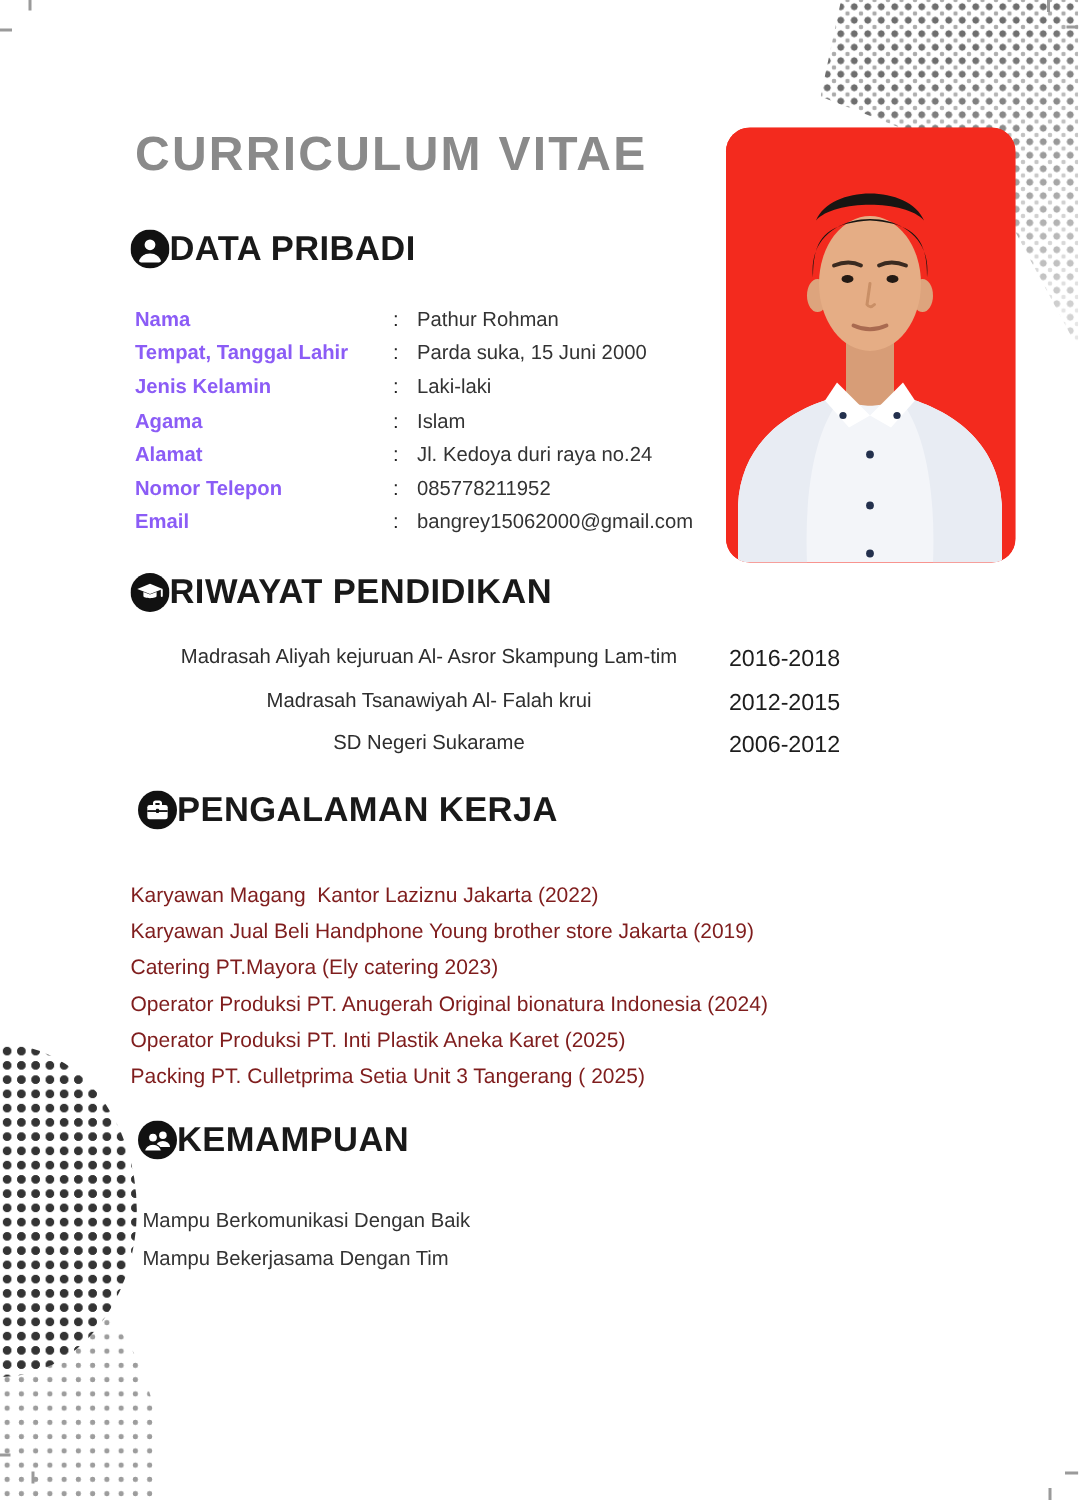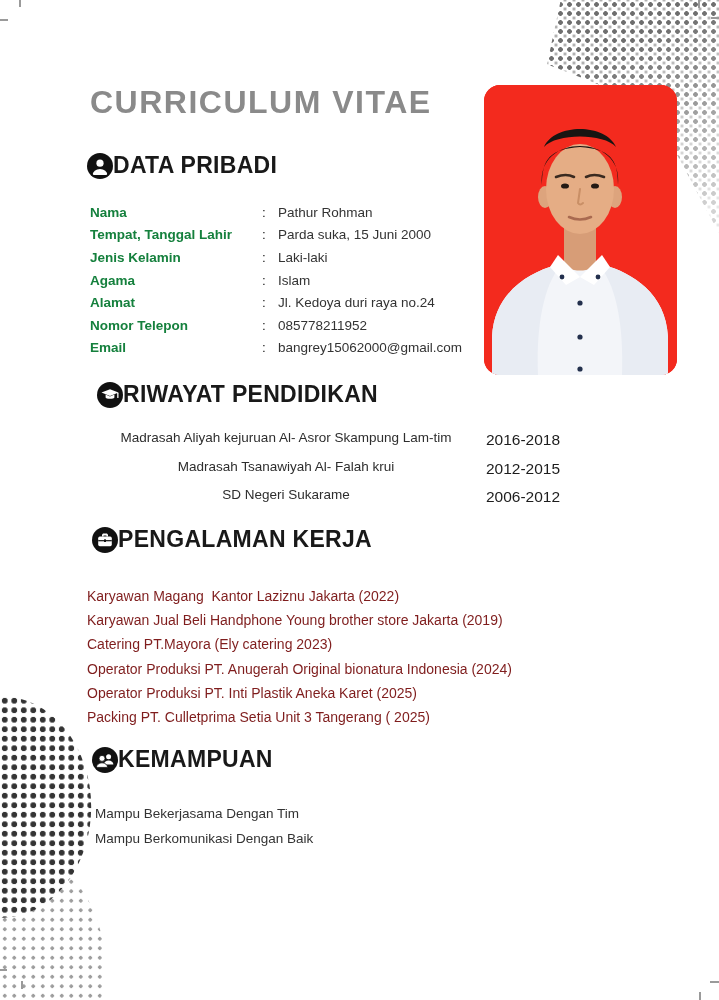--- a/index.html
+++ b/index.html
@@ -45,21 +45,21 @@
   
   .sec-head{
     position:absolute;display:flex;align-items:center;
     font-size:23px;font-weight:700;color:#191919;letter-spacing:.3px;
     white-space:nowrap;
   }
   .sec-head .ic{width:26px;height:26px;flex:0 0 auto;display:block;}
   
   .fields{position:absolute;left:90px;top:201px;width:392px;}
   .frow{display:grid;grid-template-columns:172px 16px 1fr;height:22.6px;align-items:center;}
-  .flabel{font-size:13.5px;font-weight:700;color:#15803d;}
+  .flabel{font-size:13.5px;font-weight:700;color:#8b5cf6;}
   .fsep{font-size:13.5px;color:#222;}
   .fvalue{font-size:13.5px;color:#333;white-space:nowrap;}
   
   .photo{
     position:absolute;left:484px;top:85px;width:193px;height:290px;
     border-radius:16px;overflow:hidden;background:#f32a1e;
   }
   .photo svg{display:block;width:100%;height:100%;}
   
   .edu{position:absolute;left:90px;top:430px;width:474px;}
@@ -177,21 +177,21 @@
       <span class="fsep">:</span>
       <span class="fvalue">085778211952</span>
     </div>
     <div class="frow">
       <span class="flabel">Email</span>
       <span class="fsep">:</span>
       <span class="fvalue">bangrey15062000@gmail.com</span>
     </div>
   </div>
 
-  <div class="sec-head" style="left:97px;top:381px">
+  <div class="sec-head" style="left:87px;top:381px">
     <svg class="ic" viewBox="0 0 26 26">
       <circle cx="13" cy="13" r="13" fill="#111"></circle>
       <path d="M13 7.2 L21.5 10.6 L13 14 L4.5 10.6 Z" fill="#fff"></path>
       <path d="M8.6 12.6 V15.4 C8.6 17.3 17.4 17.3 17.4 15.4 V12.6 L13 14.4 Z" fill="#fff"></path>
       <rect x="20.2" y="10.6" width="1.3" height="5.4" rx="0.6" fill="#fff"></rect>
     </svg>
     <span>RIWAYAT PENDIDIKAN</span>
   </div>
 
   <div class="edu">
@@ -239,17 +239,17 @@
         <circle cx="16.6" cy="9.8" r="2.5" fill="#fff"></circle>
         <path d="M11.8 17.6 a4.8 4 0 0 1 9.6 0 Z" fill="#fff"></path>
         <circle cx="10" cy="11.4" r="3" fill="#fff" stroke="#111" stroke-width="0.8"></circle>
         <path d="M4.4 20.4 a5.6 4.6 0 0 1 11.2 0 Z" fill="#fff" stroke="#111" stroke-width="0.8"></path>
       </g>
     </svg>
     <span>KEMAMPUAN</span>
   </div>
 
   <div class="skills">
+    <div class="skill">Mampu Berkomunikasi Dengan Baik</div>
     <div class="skill">Mampu Bekerjasama Dengan Tim</div>
-    <div class="skill">Mampu Berkomunikasi Dengan Baik</div>
   </div>
 
 </div>
 
 </body></html>

